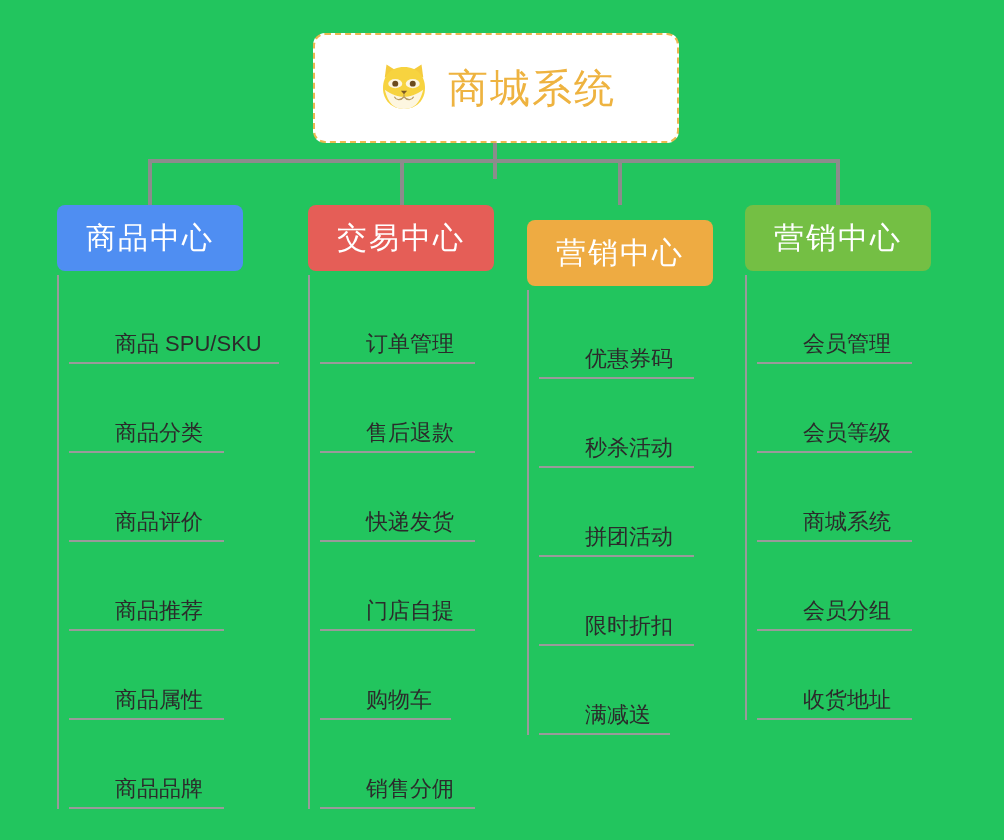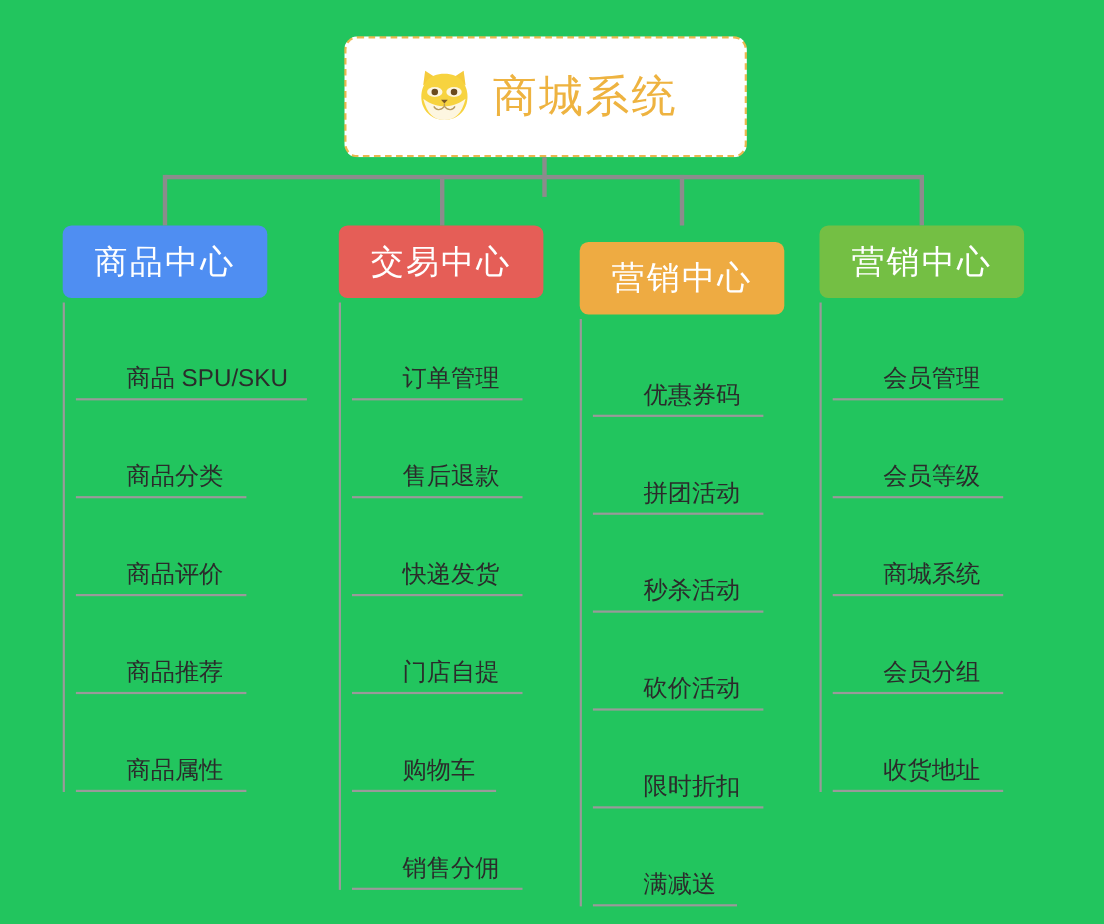--- a/index.html
+++ b/index.html
@@ -186,20 +186,23 @@
           </div>
           <div class="leaf">
             <div class="leaf-inner" style="width: 119px;"><span class="leaf-label">商品评价</span><div class="leaf-rule"></div></div>
           </div>
           <div class="leaf">
             <div class="leaf-inner" style="width: 119px;"><span class="leaf-label">商品推荐</span><div class="leaf-rule"></div></div>
           </div>
           <div class="leaf">
             <div class="leaf-inner" style="width: 119px;"><span class="leaf-label">商品属性</span><div class="leaf-rule"></div></div>
           </div>
+          <div class="leaf">
+            <div class="leaf-inner" style="width: 119px;"><span class="leaf-label">商品品牌</span><div class="leaf-rule"></div></div>
+          </div>
         </div>
       </div>
       <div class="column" style="left: 308px;">
         <div class="cat-header" style="background: rgb(229, 94, 87); width: 186px;">
           <span>交易中心</span>
         </div>
         <div class="leaves">
           <div class="trunk"></div>
           <div class="leaf">
             <div class="leaf-inner" style="width: 119px;"><span class="leaf-label">订单管理</span><div class="leaf-rule"></div></div>
@@ -224,27 +227,24 @@
       <div class="column" style="left: 527px;">
         <div class="cat-header" style="background: rgb(238, 171, 66); width: 186px; margin-top: 15px;">
           <span>营销中心</span>
         </div>
         <div class="leaves">
           <div class="trunk"></div>
           <div class="leaf">
             <div class="leaf-inner" style="width: 119px;"><span class="leaf-label">优惠券码</span><div class="leaf-rule"></div></div>
           </div>
           <div class="leaf">
+            <div class="leaf-inner" style="width: 119px;"><span class="leaf-label">秒杀活动</span><div class="leaf-rule"></div></div>
+          </div>
+          <div class="leaf">
             <div class="leaf-inner" style="width: 119px;"><span class="leaf-label">拼团活动</span><div class="leaf-rule"></div></div>
-          </div>
-          <div class="leaf">
-            <div class="leaf-inner" style="width: 119px;"><span class="leaf-label">秒杀活动</span><div class="leaf-rule"></div></div>
-          </div>
-          <div class="leaf">
-            <div class="leaf-inner" style="width: 119px;"><span class="leaf-label">砍价活动</span><div class="leaf-rule"></div></div>
           </div>
           <div class="leaf">
             <div class="leaf-inner" style="width: 119px;"><span class="leaf-label">限时折扣</span><div class="leaf-rule"></div></div>
           </div>
           <div class="leaf">
             <div class="leaf-inner" style="width: 95px;"><span class="leaf-label">满减送</span><div class="leaf-rule"></div></div>
           </div>
         </div>
       </div>
       <div class="column" style="left: 745px;">

